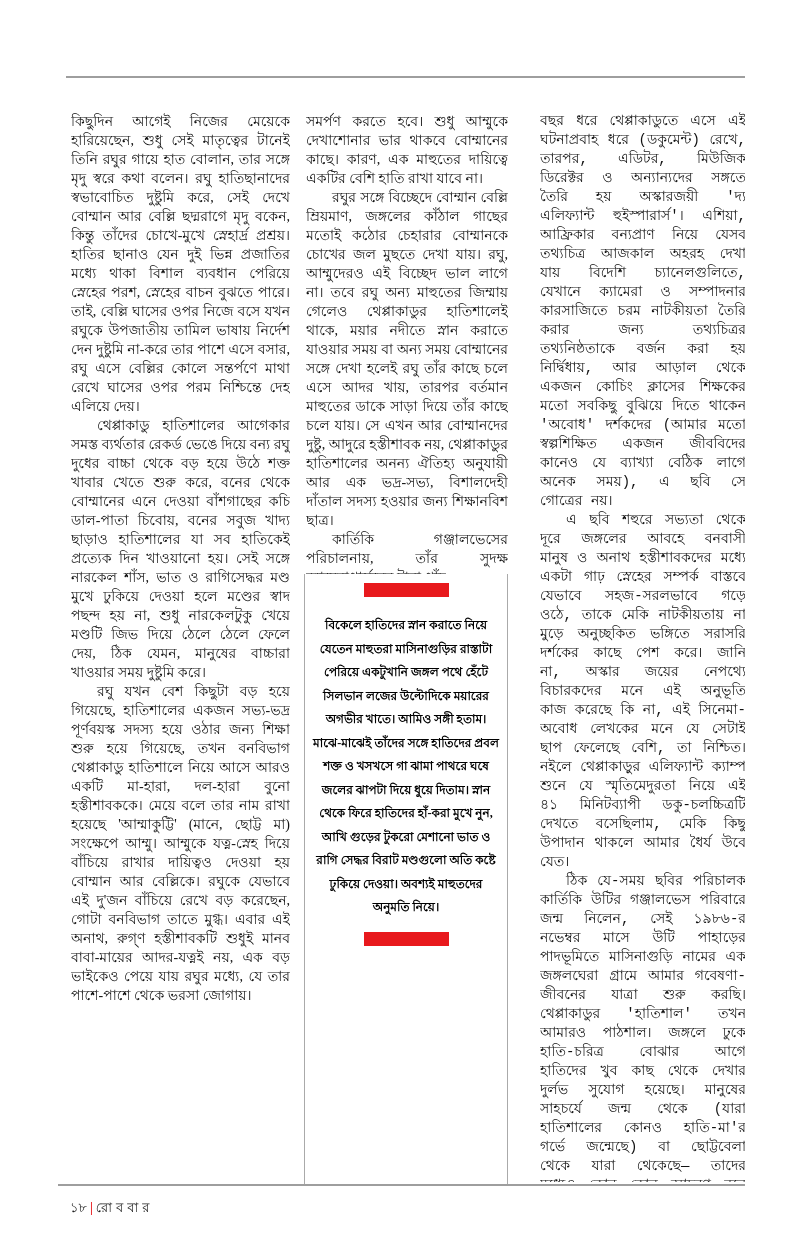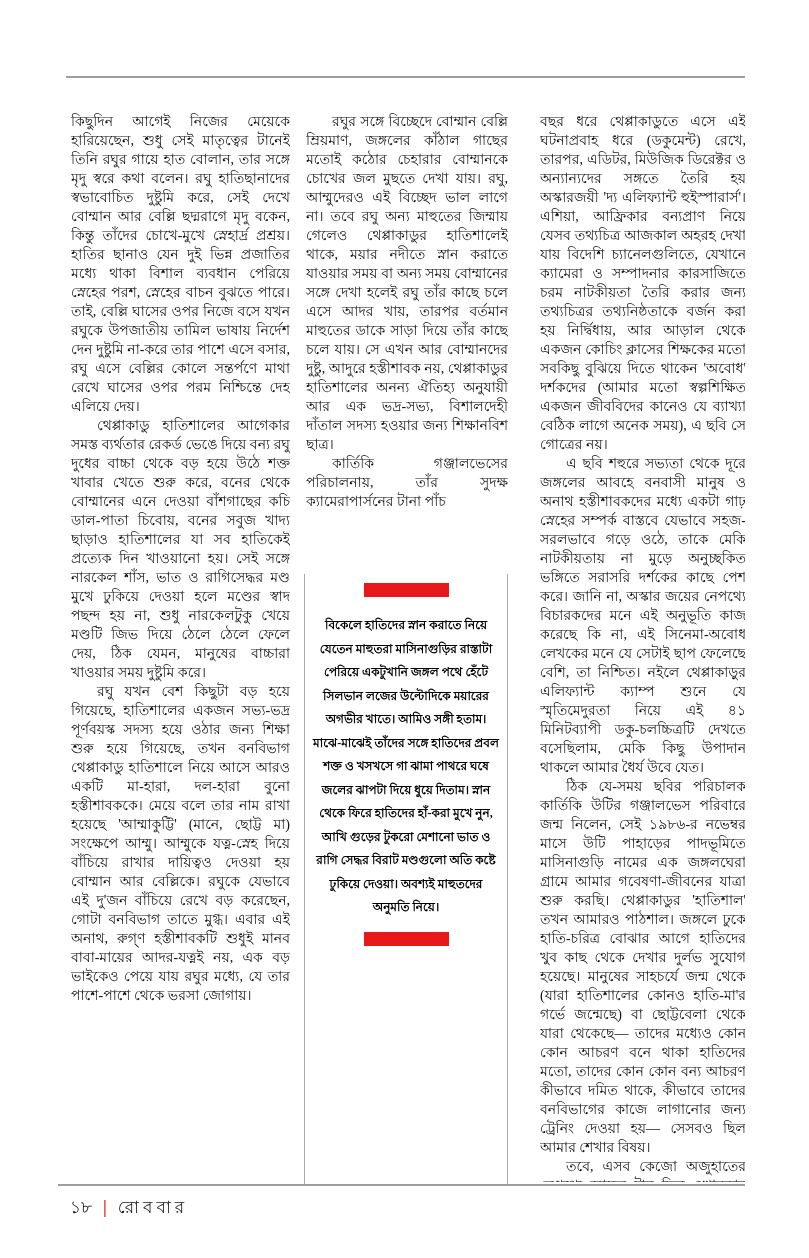--- a/index.html
+++ b/index.html
@@ -19,61 +19,62 @@
   }
   .rule{position:absolute;height:2px;background:var(--rule);}
   .rule-top{left:66px;right:0;top:76px;}
   .rule-bottom{left:58px;right:0;top:1184px;}
   .col{
     position:absolute;top:112px;height:1070px;overflow:hidden;
     font-size:14px;line-height:19px;text-align:justify;
   }
   .col-left{left:71px;width:219px;}
   .col-middle{left:306px;width:202px;}
-  .col-right{left:540px;width:206px;}
+  .col-right{left:540px;width:206px;font-family:Liberation Mono, monospace;}
   .para{margin:0;}
   .para.indent{text-indent:26px;}
   .quote-block{
     position:absolute;left:304px;top:574px;width:204px;height:610px;
     border-left:1px solid #aaaaaa;border-right:1px solid #aaaaaa;
     box-sizing:border-box;
     display:flex;flex-direction:column;align-items:center;
     overflow:hidden;background:var(--bg);
   }
   .quote-bar{width:85px;height:14px;background:var(--accent);flex:0 0 auto;}
   .quote-bar.top{margin-top:9px;}
   .quote-bar.bottom{margin-top:12px;}
   .quote-text{
     margin:17px 6px 0 6px;
     font-weight:bold;font-size:12px;line-height:23.5px;
     text-align:center;color:#000000;
   }
   .footer{
     position:absolute;left:70px;top:1199px;
-    font-size:17px;line-height:18px;color:#222222;
-    display:flex;align-items:center;gap:11px;
+    font-size:13px;line-height:18px;color:#222222;
+    display:flex;align-items:center;gap:3px;
     font-family:"Liberation Serif","DejaVu Serif",serif;
   }
   .footer-sep{color:var(--accent);font-weight:bold;transform:scaleY(1.05);}
   .footer-name{letter-spacing:4px;}
 </style>
 </head>
 <body>
 
 <div class="page">
 
   <div class="rule rule-top"></div>
 
   <div class="col col-left">
     <p class="para">কিছুদিন আগেই নিজের মেয়েকে হারিয়েছেন, শুধু সেই মাতৃত্বের টানেই তিনি রঘুর গায়ে হাত বোলান, তার সঙ্গে মৃদু স্বরে কথা বলেন। রঘু হাতিছানাদের স্বভাবোচিত দুষ্টুমি করে, সেই দেখে বোম্মান আর বেল্লি ছদ্মরাগে মৃদু বকেন, কিন্তু তাঁদের চোখে-মুখে স্নেহার্দ্র প্রশ্রয়। হাতির ছানাও যেন দুই ভিন্ন প্রজাতির মধ্যে থাকা বিশাল ব্যবধান পেরিয়ে স্নেহের পরশ, স্নেহের বাচন বুঝতে পারে। তাই, বেল্লি ঘাসের ওপর নিজে বসে যখন রঘুকে উপজাতীয় তামিল ভাষায় নির্দেশ দেন দুষ্টুমি না-করে তার পাশে এসে বসার, রঘু এসে বেল্লির কোলে সন্তর্পণে মাথা রেখে ঘাসের ওপর পরম নিশ্চিন্তে দেহ এলিয়ে দেয়।</p>
     <p class="para indent">থেপ্পাকাডু হাতিশালের আগেকার সমস্ত ব্যর্থতার রেকর্ড ভেঙে দিয়ে বন্য রঘু দুধের বাচ্চা থেকে বড় হয়ে উঠে শক্ত খাবার খেতে শুরু করে, বনের থেকে বোম্মানের এনে দেওয়া বাঁশগাছের কচি ডাল-পাতা চিবোয়, বনের সবুজ খাদ্য ছাড়াও হাতিশালের যা সব হাতিকেই প্রত্যেক দিন খাওয়ানো হয়। সেই সঙ্গে নারকেল শাঁস, ভাত ও রাগিসেদ্ধর মণ্ড মুখে ঢুকিয়ে দেওয়া হলে মণ্ডের স্বাদ পছন্দ হয় না, শুধু নারকেলটুকু খেয়ে মণ্ডটি জিভ দিয়ে ঠেলে ঠেলে ফেলে দেয়, ঠিক যেমন, মানুষের বাচ্চারা খাওয়ার সময় দুষ্টুমি করে।</p>
     <p class="para indent">রঘু যখন বেশ কিছুটা বড় হয়ে গিয়েছে, হাতিশালের একজন সভ্য-ভদ্র পূর্ণবয়স্ক সদস্য হয়ে ওঠার জন্য শিক্ষা শুরু হয়ে গিয়েছে, তখন বনবিভাগ থেপ্পাকাডু হাতিশালে নিয়ে আসে আরও একটি মা-হারা, দল-হারা বুনো হস্তীশাবককে। মেয়ে বলে তার নাম রাখা হয়েছে 'আম্মাকুট্টি' (মানে, ছোট্ট মা) সংক্ষেপে আম্মু। আম্মুকে যত্ন-স্নেহ দিয়ে বাঁচিয়ে রাখার দায়িত্বও দেওয়া হয় বোম্মান আর বেল্লিকে। রঘুকে যেভাবে এই দু'জন বাঁচিয়ে রেখে বড় করেছেন, গোটা বনবিভাগ তাতে মুগ্ধ। এবার এই অনাথ, রুগ্ণ হস্তীশাবকটি শুধুই মানব বাবা-মায়ের আদর-যত্নই নয়, এক বড় ভাইকেও পেয়ে যায় রঘুর মধ্যে, যে তার পাশে-পাশে থেকে ভরসা জোগায়।</p>
   </div>
 
   <div class="col col-middle">
+    <p class="para">সমর্পণ করতে হবে। শুধু আম্মুকে দেখাশোনার ভার থাকবে বোম্মানের কাছে। কারণ, এক মাহুতের দায়িত্বে একটির বেশি হাতি রাখা যাবে না।</p>
     <p class="para indent">রঘুর সঙ্গে বিচ্ছেদে বোম্মান বেল্লি ম্রিয়মাণ, জঙ্গলের কাঁঠাল গাছের মতোই কঠোর চেহারার বোম্মানকে চোখের জল মুছতে দেখা যায়। রঘু, আম্মুদেরও এই বিচ্ছেদ ভাল লাগে না। তবে রঘু অন্য মাহুতের জিম্মায় গেলেও থেপ্পাকাডুর হাতিশালেই থাকে, ময়ার নদীতে স্নান করাতে যাওয়ার সময় বা অন্য সময় বোম্মানের সঙ্গে দেখা হলেই রঘু তাঁর কাছে চলে এসে আদর খায়, তারপর বর্তমান মাহুতের ডাকে সাড়া দিয়ে তাঁর কাছে চলে যায়। সে এখন আর বোম্মানদের দুষ্টু, আদুরে হস্তীশাবক নয়, থেপ্পাকাডুর হাতিশালের অনন্য ঐতিহ্য অনুযায়ী আর এক ভদ্র-সভ্য, বিশালদেহী দাঁতাল সদস্য হওয়ার জন্য শিক্ষানবিশ ছাত্র।</p>
     <p class="para indent">কার্তিকি গঞ্জালভেসের পরিচালনায়, তাঁর সুদক্ষ ক্যামেরাপার্সনের টানা পাঁচ</p>
   </div>
 
   <div class="quote-block">
     <div class="quote-bar top"></div>
     <div class="quote-text">বিকেলে হাতিদের স্নান করাতে নিয়ে যেতেন মাহুতরা মাসিনাগুড়ির রাস্তাটা পেরিয়ে একটুখানি জঙ্গল পথে হেঁটে সিলভান লজের উল্টোদিকে ময়ারের অগভীর খাতে। আমিও সঙ্গী হতাম। মাঝে-মাঝেই তাঁদের সঙ্গে হাতিদের প্রবল শক্ত ও খসখসে গা ঝামা পাথরে ঘষে জলের ঝাপটা দিয়ে ধুয়ে দিতাম। স্নান থেকে ফিরে হাতিদের হাঁ-করা মুখে নুন, আখি গুড়ের টুকরো মেশানো ভাত ও রাগি সেদ্ধর বিরাট মণ্ডগুলো অতি কষ্টে ঢুকিয়ে দেওয়া। অবশ্যই মাহুতদের অনুমতি নিয়ে।</div>
     <div class="quote-bar bottom"></div>
   </div>
 

